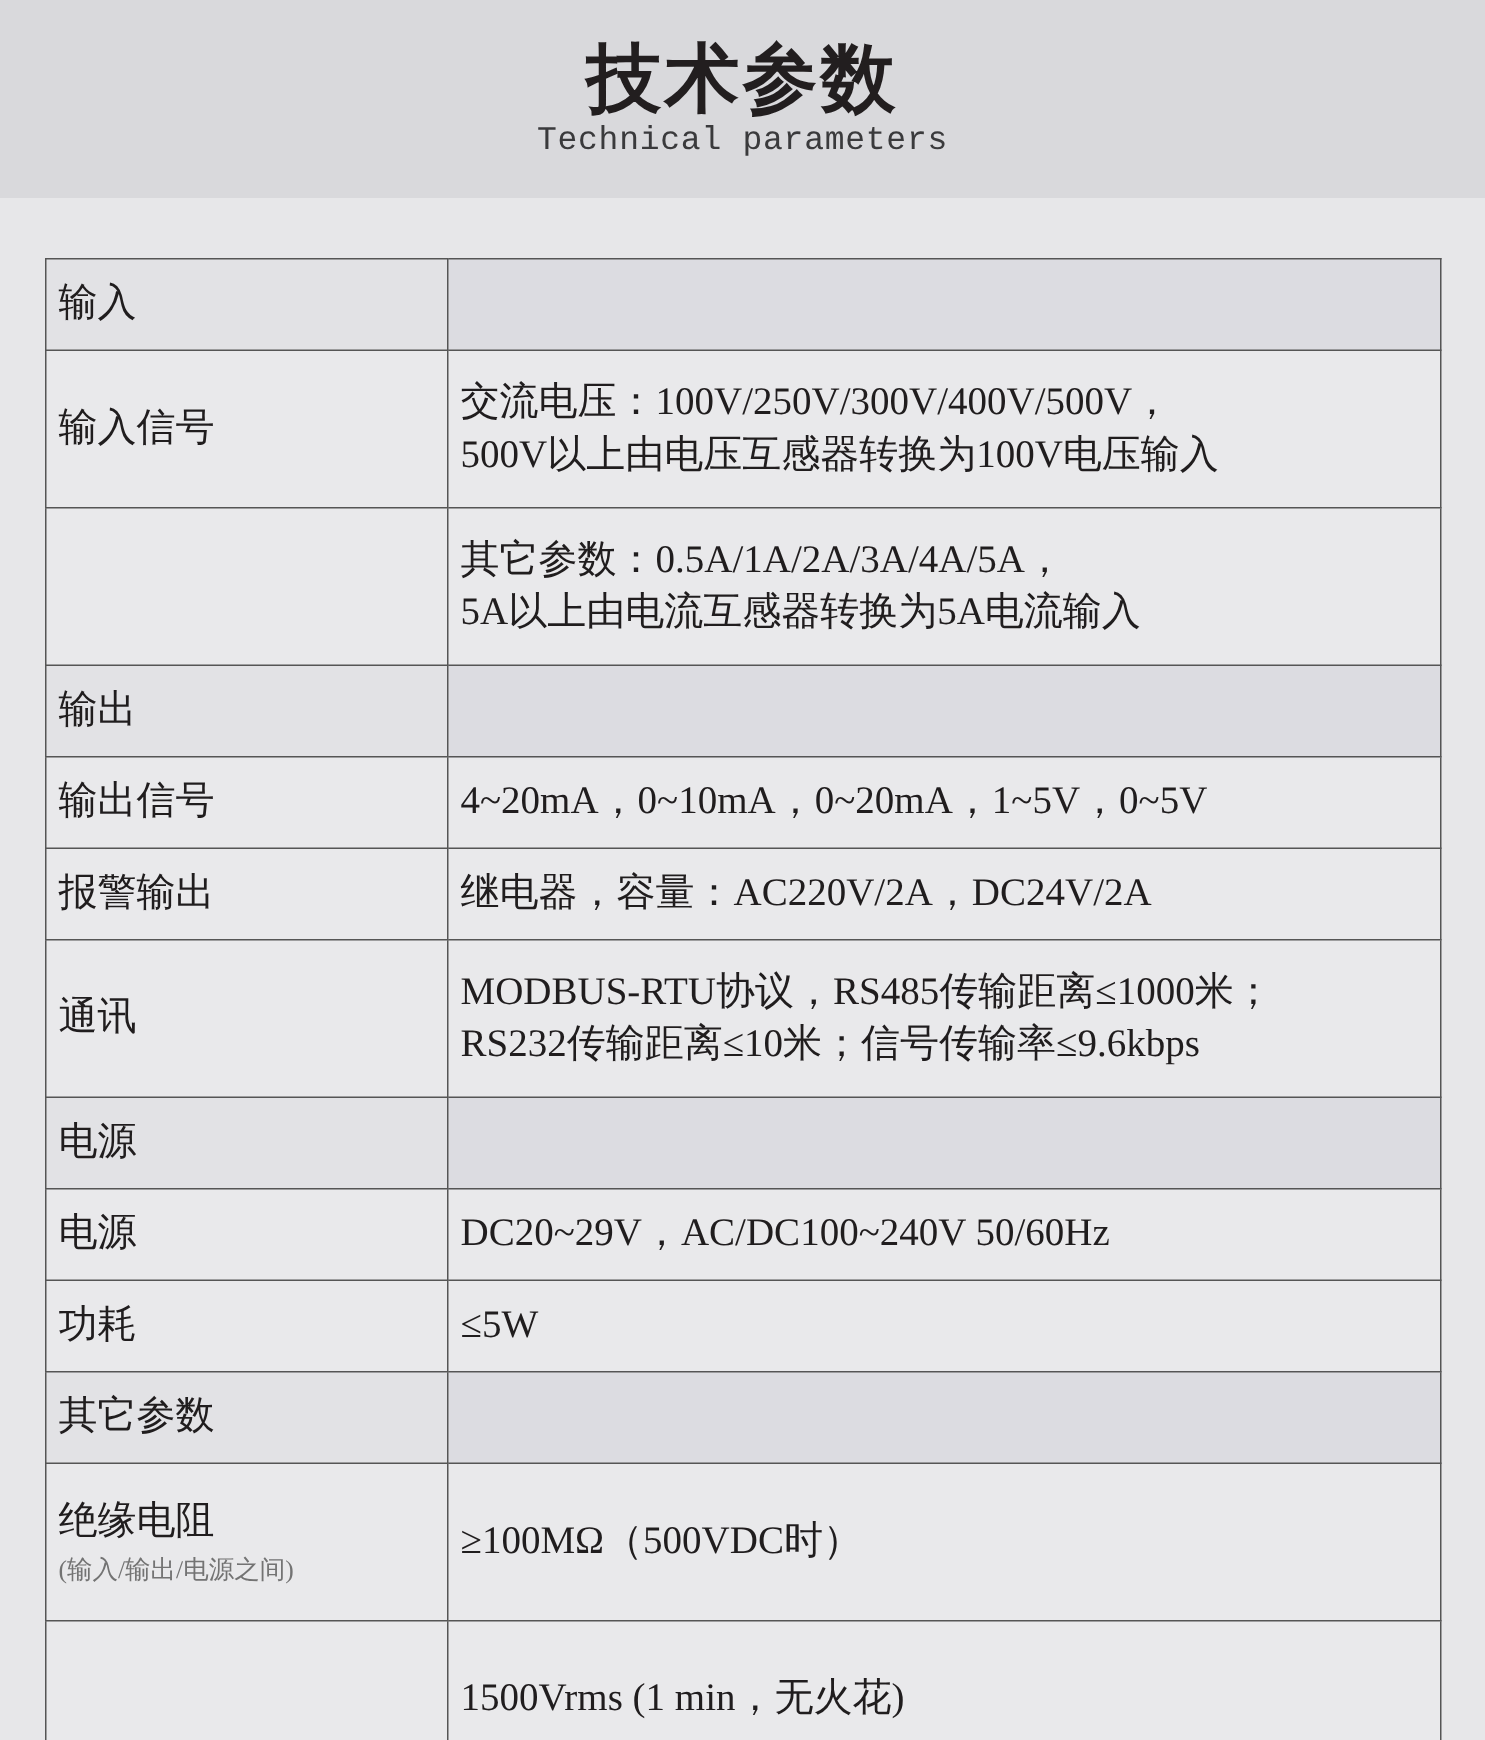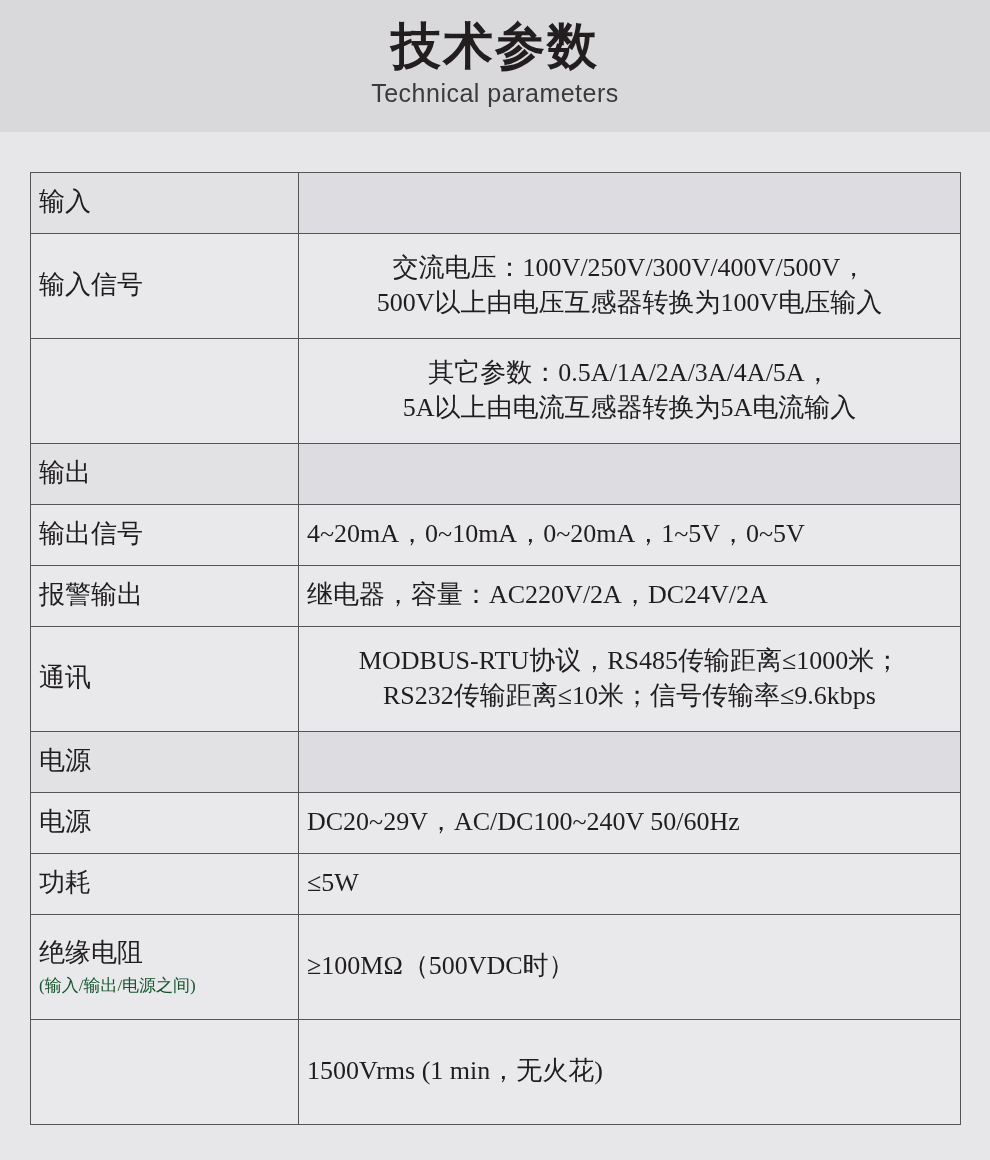--- a/index.html
+++ b/index.html
@@ -20,31 +20,31 @@
     width: 990px;
     height: 132px;
     background: #d9d9dc;
     display: flex;
     flex-direction: column;
     align-items: center;
     justify-content: center;
     box-sizing: border-box;
   }
   .header-title {
-    font-family: Liberation Mono, monospace;
+    font-family: Liberation Serif, serif;
     font-weight: bold;
     font-size: 50px;
     line-height: 1.05;
     letter-spacing: 2px;
     color: #221e1f;
     margin: 0 0 2px 0;
   }
   .header-subtitle {
-    font-family: Liberation Sans, sans-serif;
-    font-size: 25px;
+    font-family: Liberation Mono, monospace;
+    font-size: 22px;
     color: #3a3a3c;
     letter-spacing: 0.5px;
     margin: 0;
   }
 
   
   .table-wrap {
     padding: 40px 30px 0 30px;
     box-sizing: border-box;
   }
@@ -76,23 +76,23 @@
   }
   tr.section td.value {
     background: #dcdce1;
   }
 
   .sub {
     display: block;
     font-size: 17px;
     line-height: 1.4;
     margin-top: 4px;
-    color: #14532d;
+    color: #737373;
   }
-  .lines span { display: block; text-align: center; }
+  .lines span { display: block; }
   .tall { height: 96px; }
   .med { height: 52px; }
 </style>
 </head>
 <body>
 
 <div class="header">
   <div class="header-title">技术参数</div>
   <div class="header-subtitle">Technical parameters</div>
 </div>
@@ -158,20 +158,24 @@
       <tr>
         <td class="label med">电源</td>
         <td class="value med">DC20~29V，AC/DC100~240V  50/60Hz</td>
       </tr>
 
       <tr>
         <td class="label med">功耗</td>
         <td class="value med">≤5W</td>
       </tr>
 
+      <tr class="section">
+        <td class="label med">其它参数</td>
+        <td class="value med"></td>
+      </tr>
 
       <tr>
         <td class="label tall">
           <span>绝缘电阻</span>
           <span class="sub">(输入/输出/电源之间)</span>
         </td>
         <td class="value tall">≥100MΩ（500VDC时）</td>
       </tr>
 
       <tr>

